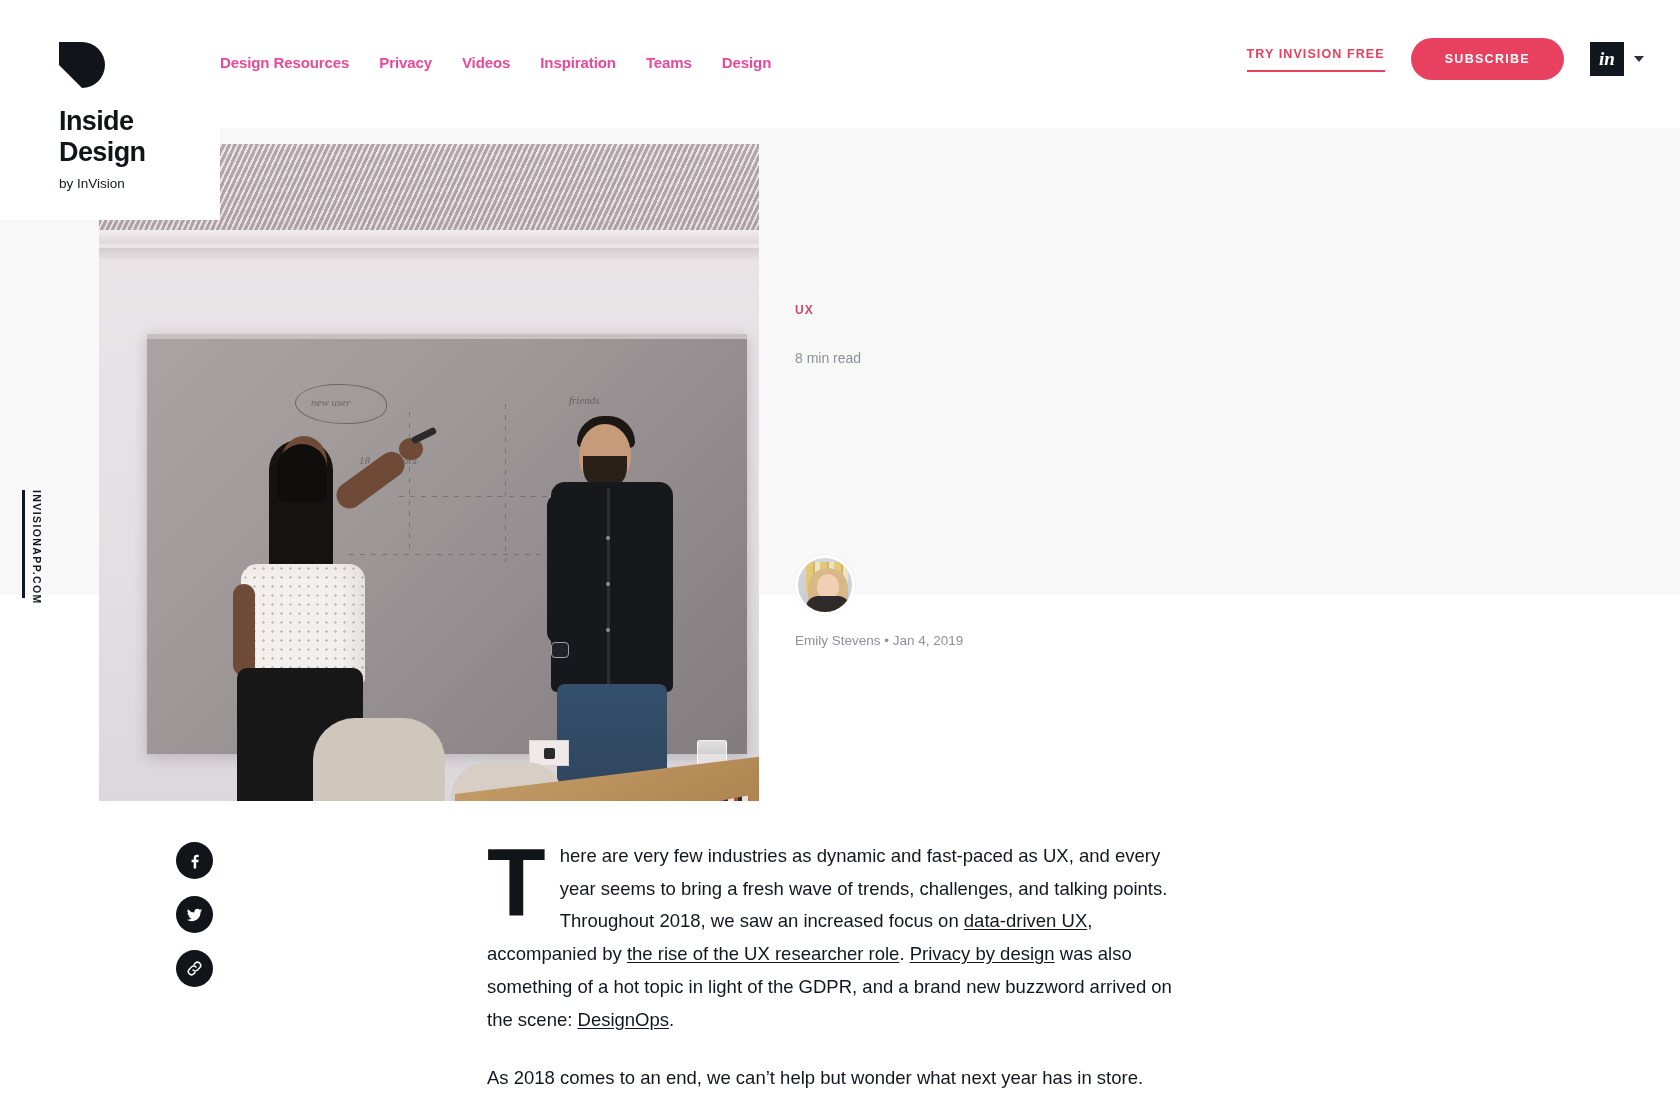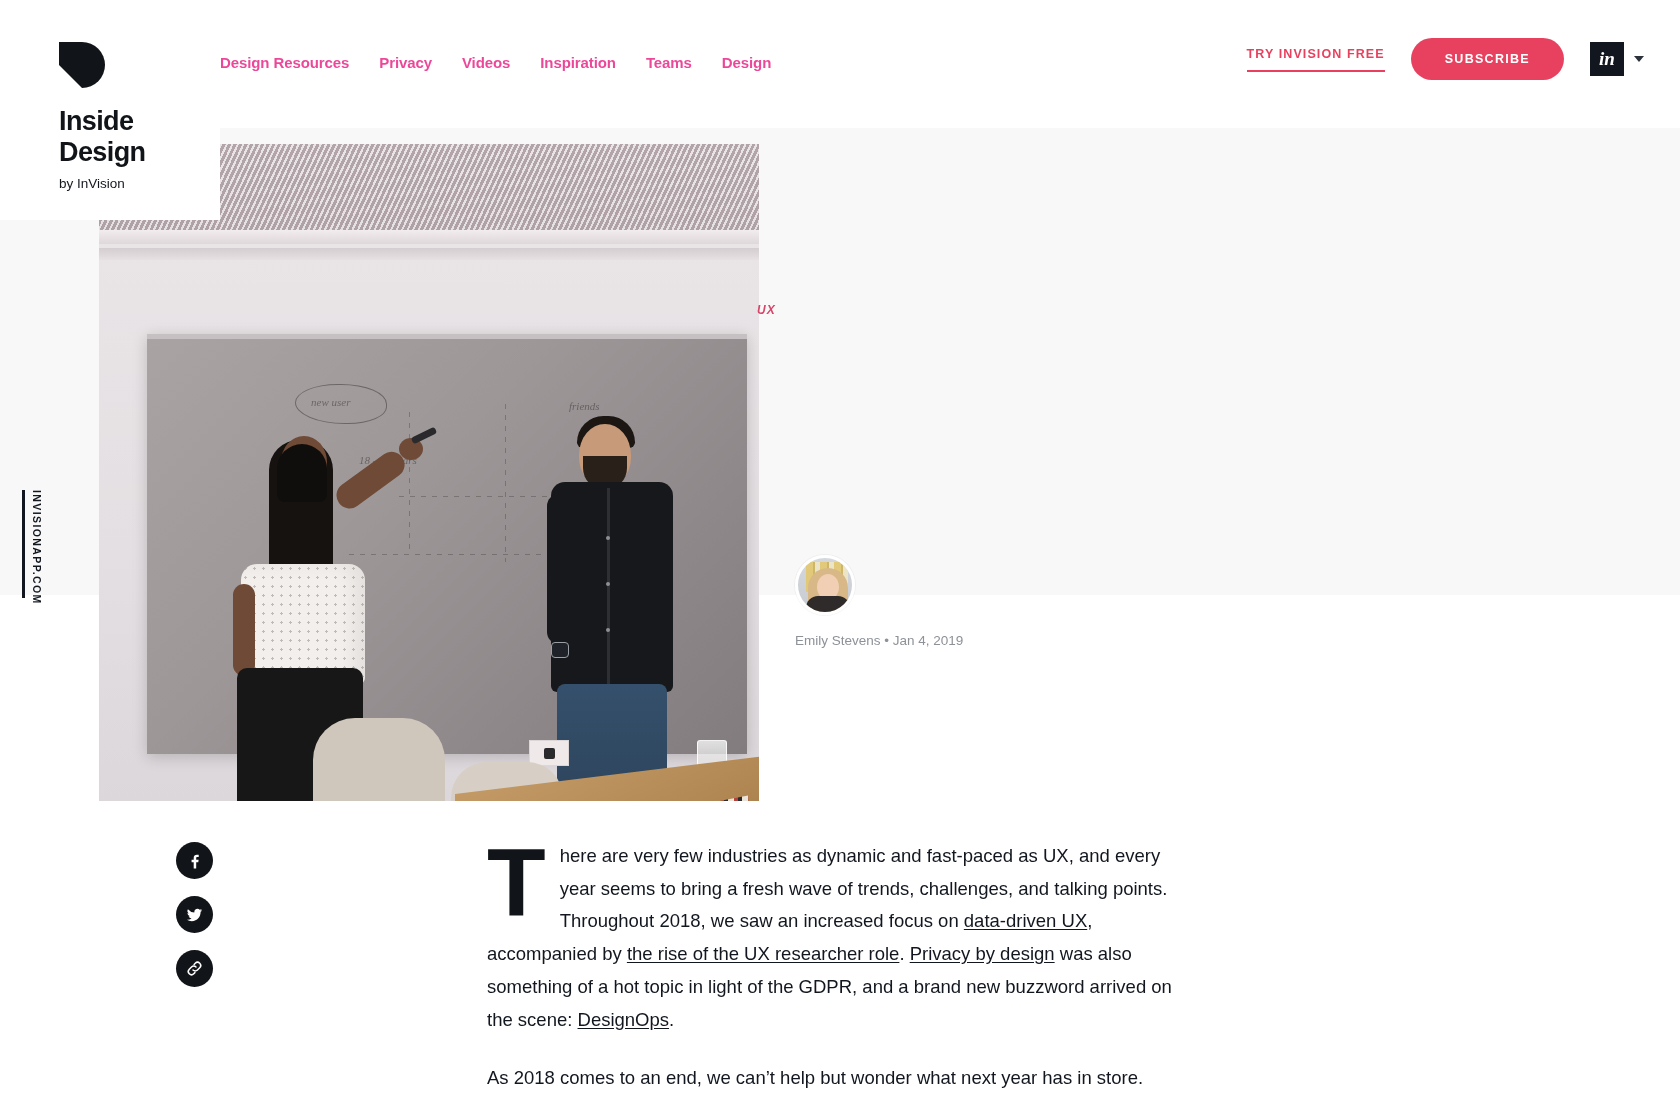--- a/index.html
+++ b/index.html
@@ -161,21 +161,21 @@
   .hi.book { left:560px; top:660px; width:90px; height:24px;
     background: repeating-linear-gradient(90deg,#e9e3dc 0 6px,#b5443f 6px 10px,#2c2c2c 10px 14px);
     transform: skewY(-7deg) rotate(-4deg); }
   .hi.glass { left:598px; top:596px; width:30px; height:40px;
     background: linear-gradient(180deg, rgba(255,255,255,.75), rgba(214,214,214,.6));
     border:1px solid rgba(255,255,255,.85); border-radius:3px 3px 6px 6px; }
   .hi.outlet { left:430px; top:596px; width:40px; height:26px; background:#efeae9; border:1px solid #ddd6d6; }
   .hi.outlet-dot { left:445px; top:604px; width:11px; height:11px; background:#2a2a2c; border-radius:2px; }
 
   
-  .art-head { position: absolute; left: 757px; top: 300px; width: 640px; z-index: 20; font-style: italic; }
+  .art-head { position: absolute; left: 795px; top: 300px; width: 640px; z-index: 20; }
   .cat-tag {
     font-size: 12px; font-weight: bold; letter-spacing: 1.1px; color: #d6456a;
     text-decoration: none; display:inline-block; cursor: pointer;
   }
   .art-title {
     margin: 16px 0 0 0; font-size: 54px; line-height: 1.06; font-weight: bold;
     color: #111418; letter-spacing: -1.6px;
   }
   .read-time { margin-top: 32px; font-size: 14px; color: #8d9198; }
 
@@ -275,21 +275,21 @@
     <span class="hi ceiling"></span>
     <span class="hi ceiling-lip"></span>
     <span class="hi wall"></span>
     <span class="hi rail"></span>
 
     <span class="hi board"></span>
     <span class="hi board-edge"></span>
     <span class="hi blob" style="left:196px; top:240px; width:92px; height:40px;"></span>
     <span class="hi scribble" style="left:212px; top:252px;">new user</span>
     <span class="hi scribble" style="left:260px; top:310px;">18 - 25 years</span>
-    <span class="hi scribble" style="left:470px; top:256px;">friends</span>
+    <span class="hi scribble" style="left:470px; top:250px;">friends</span>
     <span class="hi dashv" style="left:310px; top:268px; height:142px;"></span>
     <span class="hi dashv" style="left:406px; top:260px; height:158px;"></span>
     <span class="hi dashh" style="left:250px; top:410px; width:268px;"></span>
     <span class="hi dashh" style="left:300px; top:352px; width:200px;"></span>
 
     <span class="hi w-hair"></span>
     <span class="hi w-head"></span>
     <span class="hi w-hair2"></span>
     <span class="hi w-arm"></span>
     <span class="hi w-hand"></span>
@@ -317,20 +317,21 @@
 
     <span class="hi chair1"></span>
     <span class="hi chair2"></span>
     <span class="hi table"></span>
 
     <span class="hi book"></span>
   </figure>
 
   <div class="art-head">
     <a class="cat-tag">UX</a>
+    <div class="read-time">8 min read</div>
   </div>
 
   <div class="byline">
     <div class="avatar">
       <span class="bg-poster"></span>
       <span class="hair"></span>
       <span class="face"></span>
       <span class="torso"></span>
     </div>
     <div class="byline-text">Emily Stevens • Jan 4, 2019</div>

